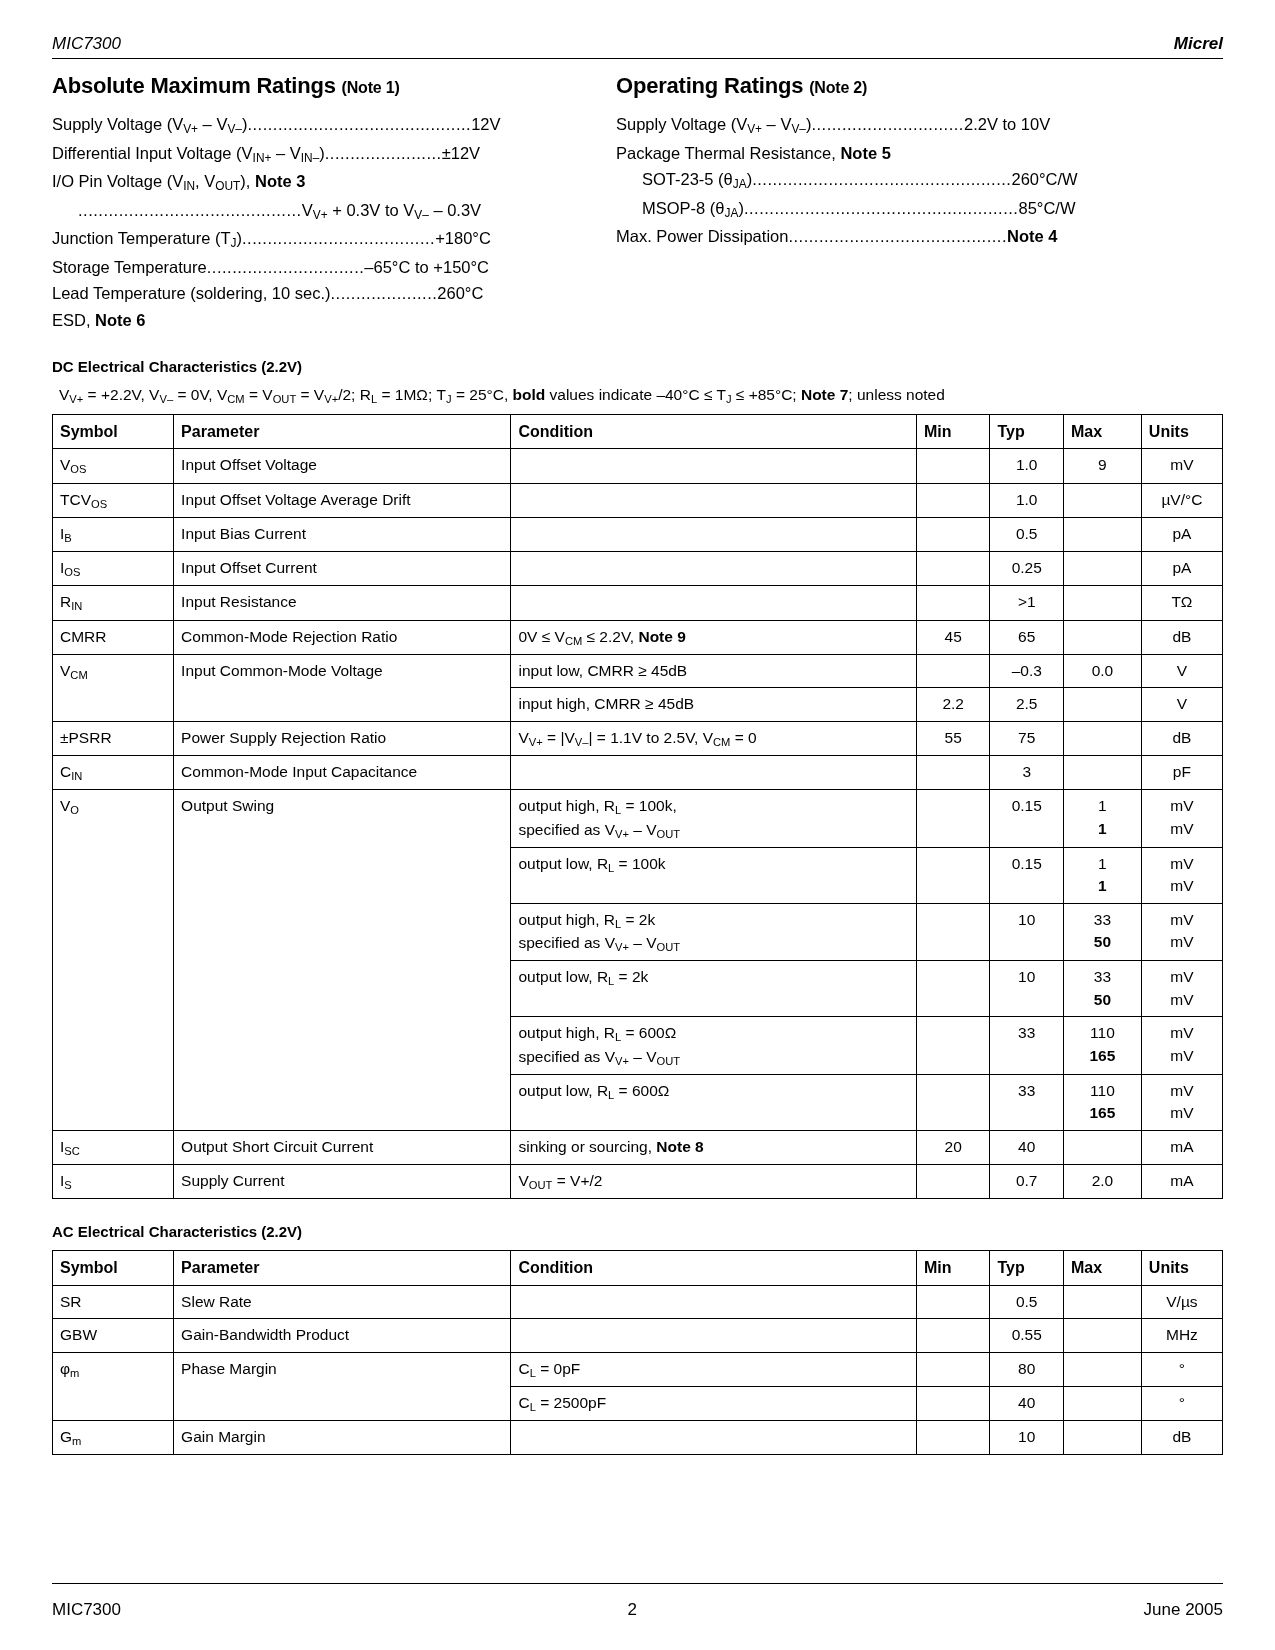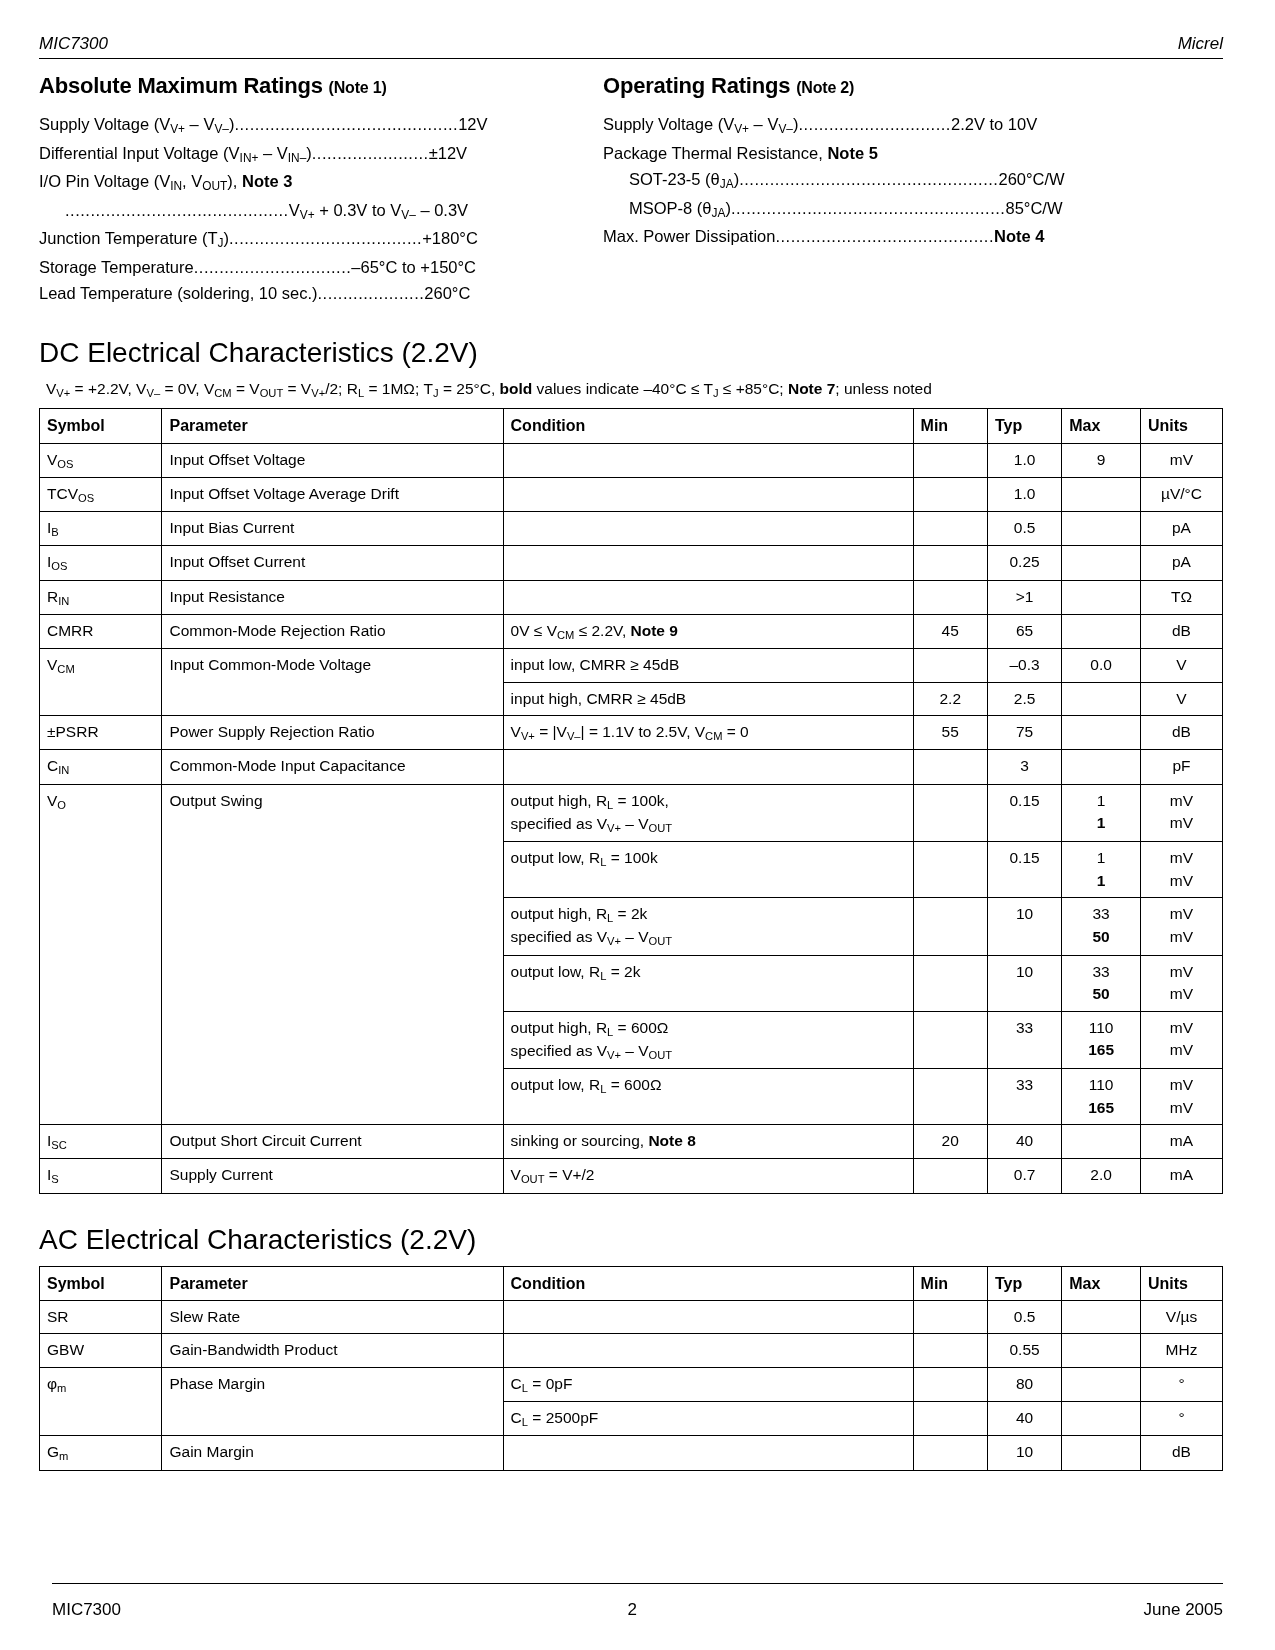--- a/index.html
+++ b/index.html
@@ -12,33 +12,33 @@
     height: 1650px;
     font-family: "Liberation Sans", sans-serif;
     color: #000000;
     position: relative;
   }
   .page {
     position: relative;
     width: 1275px;
     height: 1650px;
     box-sizing: border-box;
-    padding: 34px 52px 0 39px;
+    padding: 34px 52px 0 52px;
   }
   
   .header {
     display: flex;
     justify-content: space-between;
     align-items: baseline;
     font-style: italic;
     font-size: 17px;
     padding-bottom: 4px;
   }
   .header .left { font-weight: normal; }
-  .header .right { font-weight: normal; }
+  .header .right { font-weight: bold; }
   .rule {
     border-top: 1.5px solid #000;
     margin-bottom: 14px;
   }
   .rule.bottom { margin: 0 0 8px 0; }
   
   .ratings {
     display: flex;
     gap: 40px;
   }
@@ -60,23 +60,23 @@
     white-space: nowrap;
   }
   .line .lbl { }
   .line .dots { letter-spacing: 0.5px; }
   .line .val { }
   .indent { padding-left: 26px; }
   sub { font-size: 0.72em; vertical-align: -0.28em; }
   b { font-weight: bold; }
   
   h3.dc {
-    font-size: 28px;
-    font-weight: normal;
-    margin: 30px 0 10px 0;
+    font-size: 15px;
+    font-weight: bold;
+    margin: 24px 0 10px 0;
   }
   .conds {
     font-size: 15.5px;
     margin-bottom: 7px;
     line-height: 1.35;
     margin-left: 7px;
   }
   
   table.spec {
     border-collapse: collapse;
@@ -137,20 +137,21 @@
         <span class="note">(Note 1)</span>
       </h2>
       <div>
           <div class="line"><span class="lbl">Supply Voltage (V<sub>V+</sub> – V<sub>V–</sub>)</span><span class="dots">............................................</span><span class="val">12V</span></div>
           <div class="line"><span class="lbl">Differential Input Voltage (V<sub>IN+</sub> – V<sub>IN–</sub>)</span><span class="dots">.......................</span><span class="val">±12V</span></div>
           <div class="line"><span class="lbl">I/O Pin Voltage (V<sub>IN</sub>, V<sub>OUT</sub>), <b>Note 3</b></span><span class="dots"></span><span class="val"></span></div>
           <div class="line indent"><span class="lbl"></span><span class="dots">............................................</span><span class="val">V<sub>V+</sub> + 0.3V to V<sub>V–</sub> – 0.3V</span></div>
           <div class="line"><span class="lbl">Junction Temperature (T<sub>J</sub>)</span><span class="dots">......................................</span><span class="val">+180°C</span></div>
           <div class="line"><span class="lbl">Storage Temperature</span><span class="dots">...............................</span><span class="val">–65°C to +150°C</span></div>
           <div class="line"><span class="lbl">Lead Temperature (soldering, 10 sec.)</span><span class="dots">.....................</span><span class="val">260°C</span></div>
+          <div class="line"><span class="lbl">ESD, <b>Note 6</b></span><span class="dots"></span><span class="val"></span></div>
         </div>
     </div>
 
     <div class="col">
       <h2 class="sect">
         <span>Operating Ratings</span>
         <span class="note">(Note 2)</span>
       </h2>
       <div>
           <div class="line"><span class="lbl">Supply Voltage (V<sub>V+</sub> – V<sub>V–</sub>)</span><span class="dots">..............................</span><span class="val">2.2V to 10V</span></div>

